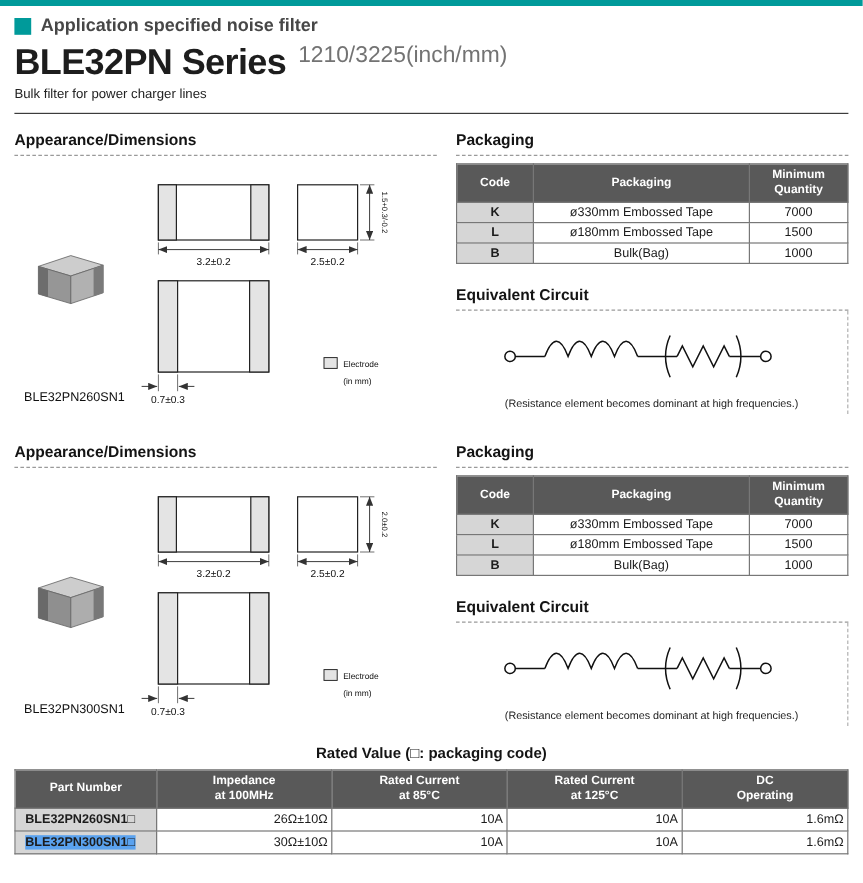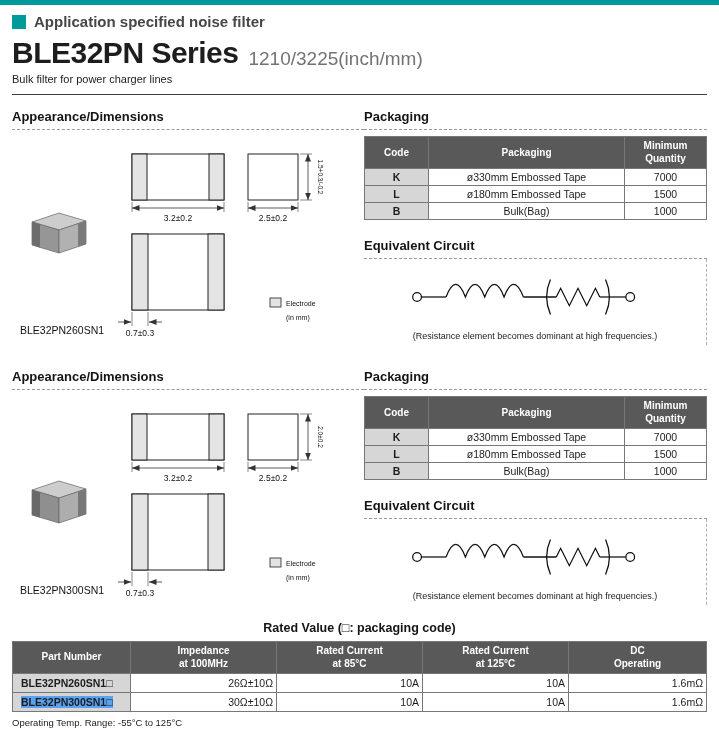--- a/index.html
+++ b/index.html
@@ -12,27 +12,27 @@
   html,body{margin:0;padding:0;}
   body{
     width:719px;height:736px;overflow:hidden;background:#fff;color:#1c1c1c;
     font-family:"Liberation Sans",sans-serif;
   }
   .top-bar{height:5px;width:100%;background:var(--teal);}
   .page{padding:0 12px;}
   .kicker{display:flex;align-items:center;gap:8px;margin-top:8px;}
   .kicker-square{width:14px;height:14px;background:var(--teal);flex:0 0 auto;}
   .kicker-text{font-size:15px;font-weight:bold;color:#474747;}
-  .title-row{display:flex;align-items:flex-end;gap:10px;margin-top:6px;}
+  .title-row{display:flex;align-items:flex-start;gap:10px;margin-top:6px;}
   .page-title{font-size:30px;font-weight:bold;color:#1d1d1d;letter-spacing:-0.5px;}
   .page-size{font-size:19px;color:#737373;}
   .subtitle{font-size:11px;margin-top:3px;color:#222;}
   .header-rule{border-bottom:1px solid #3c3c3c;margin-top:9px;}
 
-  .section-row{display:flex;}
+  .section-row{display:flex;gap:16px;}
   .row-1{margin-top:14px;}
   .row-2{margin-top:24px;}
   .col-left{width:352px;flex:0 0 auto;}
   .col-right{flex:1;min-width:0;}
 
   .sec-h{
     margin:0;padding:0 0 5px 0;font-size:13px;font-weight:bold;color:#141414;
     border-bottom:1px dashed #9a9a9a;
   }
   .dims-svg{display:block;margin-top:4px;}
@@ -355,15 +355,14 @@
         <td class="part-cell">
           <span class="hl">BLE32PN300SN1□</span>
         </td>
         <td>30Ω±10Ω</td>
         <td>10A</td>
         <td>10A</td>
         <td>1.6mΩ</td>
       </tr>
     </tbody>
   </table>
-  <div class="footnote">Operating Temp. Range: -55°C to 125°C</div>
 
 </div>
 
 </body></html>

